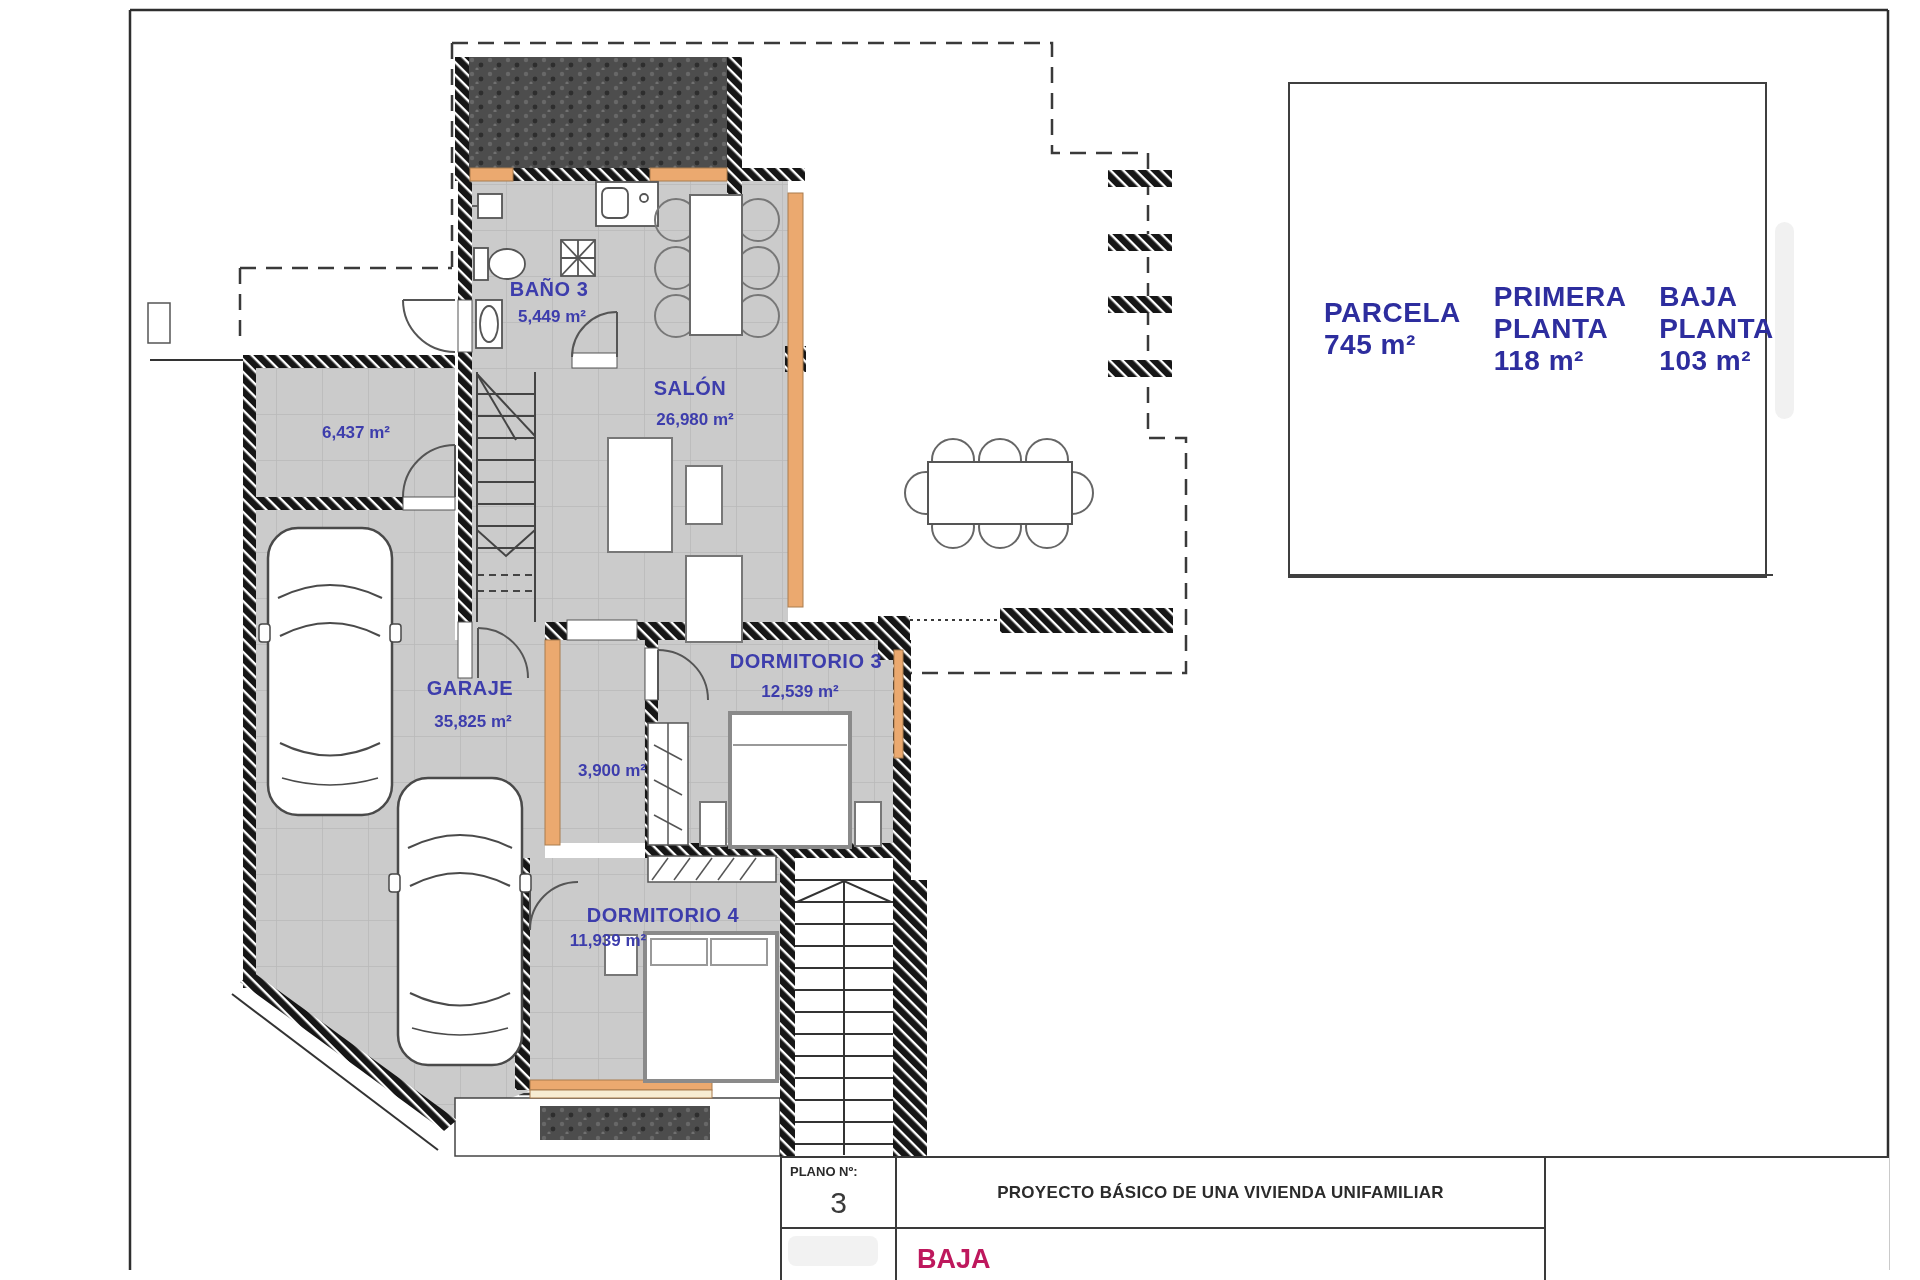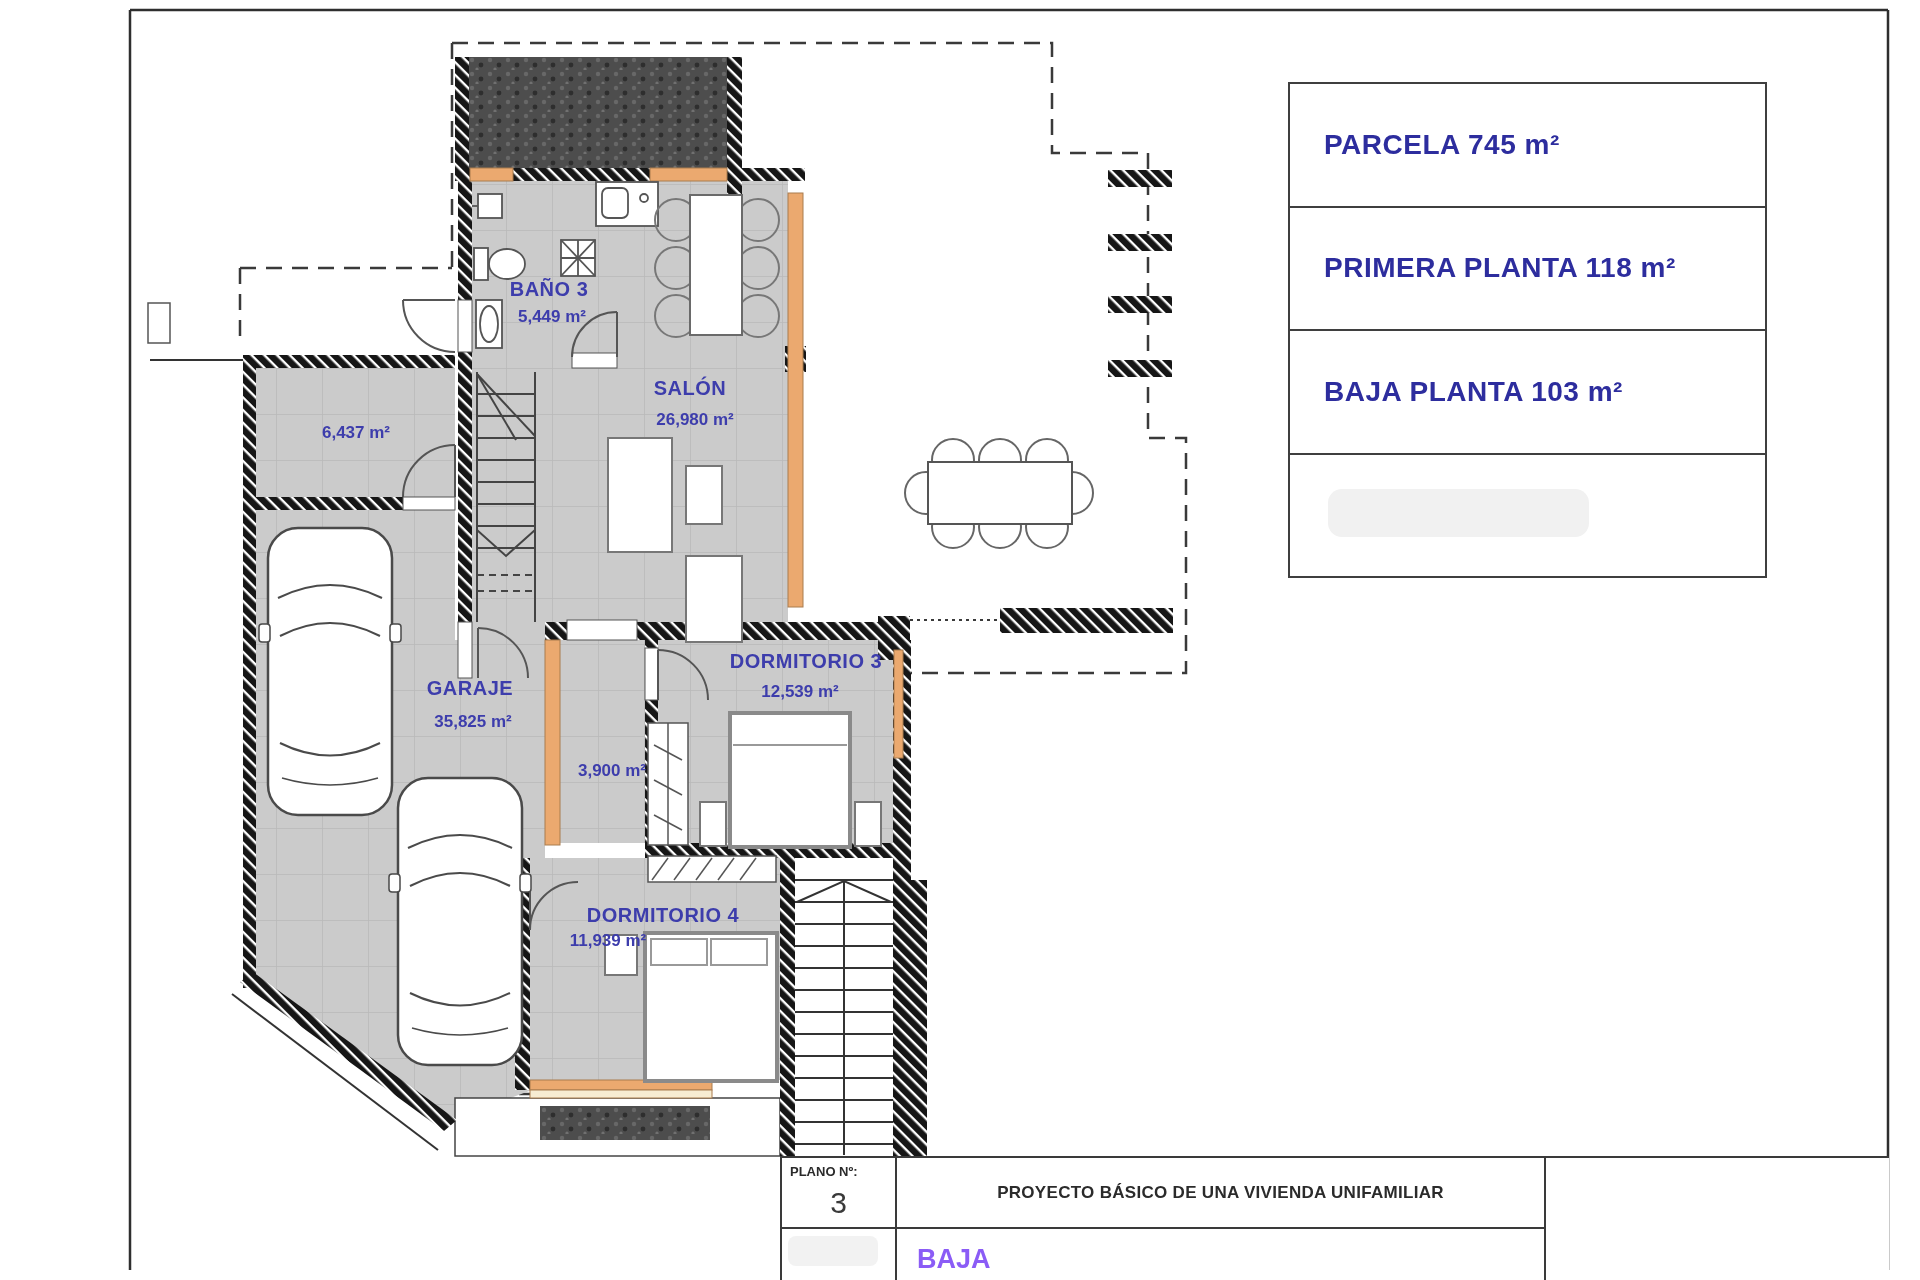--- a/index.html
+++ b/index.html
@@ -5,41 +5,41 @@
   html,body{margin:0;padding:0;background:#ffffff;}
   .page{position:relative;width:1920px;height:1280px;background:#ffffff;overflow:hidden;
         font-family:"Liberation Sans", sans-serif;}
   .plan-svg{position:absolute;left:0;top:0;}
   svg text{font-family:"Liberation Sans", sans-serif;}
   .room-lbl{fill:#3d3dac;font-size:20px;font-weight:bold;text-anchor:middle;letter-spacing:.5px;}
   .room-area{fill:#3d3dac;font-size:17px;font-weight:bold;text-anchor:middle;}
 
   
   .legend{position:absolute;left:1288px;top:82px;width:475px;height:492px;
-          border:2px solid #3f3f3f;display:flex;flex-direction:column;background:#fff;}
+          border:2px solid #3f3f3f;display:flex;flex-direction:row;background:#fff;}
   .legend-row{flex:1;display:flex;align-items:center;padding-left:34px;
               border-bottom:2px solid #3f3f3f;position:relative;
               font-size:28px;font-weight:bold;color:#2d2d9e;letter-spacing:.5px;}
   .legend-row:last-child{border-bottom:none;}
   .smudge{position:absolute;left:8%;top:28%;width:55%;height:40%;background:#f1f1f1;
           border-radius:14px;}
 
   
   .titleblock{position:absolute;left:780px;top:1156px;width:1107px;height:124px;
               border-top:2px solid #3a3a3a;border-left:2px solid #3a3a3a;background:#fff;color:#2b2b2b;}
   .tb-v1{position:absolute;left:113px;top:0;width:2px;height:124px;background:#3a3a3a;}
   .tb-v2{position:absolute;left:762px;top:0;width:2px;height:124px;background:#3a3a3a;}
   .tb-h1{position:absolute;left:0;top:69px;width:764px;height:2px;background:#3a3a3a;}
   .tb-plano-label{position:absolute;left:8px;top:6px;font-size:13px;font-weight:bold;}
   .tb-plano-num{position:absolute;left:0;top:28px;width:113px;text-align:center;
                 font-size:30px;color:#3a3a3a;}
   .tb-project{position:absolute;left:115px;top:0;width:647px;height:69px;display:flex;
               align-items:center;justify-content:center;font-size:17px;font-weight:bold;
               letter-spacing:.3px;border-radius:13px;}
-  .tb-floor{position:absolute;left:135px;top:86px;font-size:27px;font-weight:bold;color:#8b5cf6;}
+  .tb-floor{position:absolute;left:135px;top:86px;font-size:27px;font-weight:bold;color:#be185d;}
   .tb-smudge{position:absolute;left:6px;top:78px;width:90px;height:30px;background:#f2f2f2;border-radius:8px;}
 </style>
 </head>
 <body>
 
 <div class="page">
 
   <svg class="plan-svg" width="1920" height="1280" viewBox="0 0 1920 1280">
     <defs>
       <pattern id="tile" width="46" height="46" patternUnits="userSpaceOnUse">

